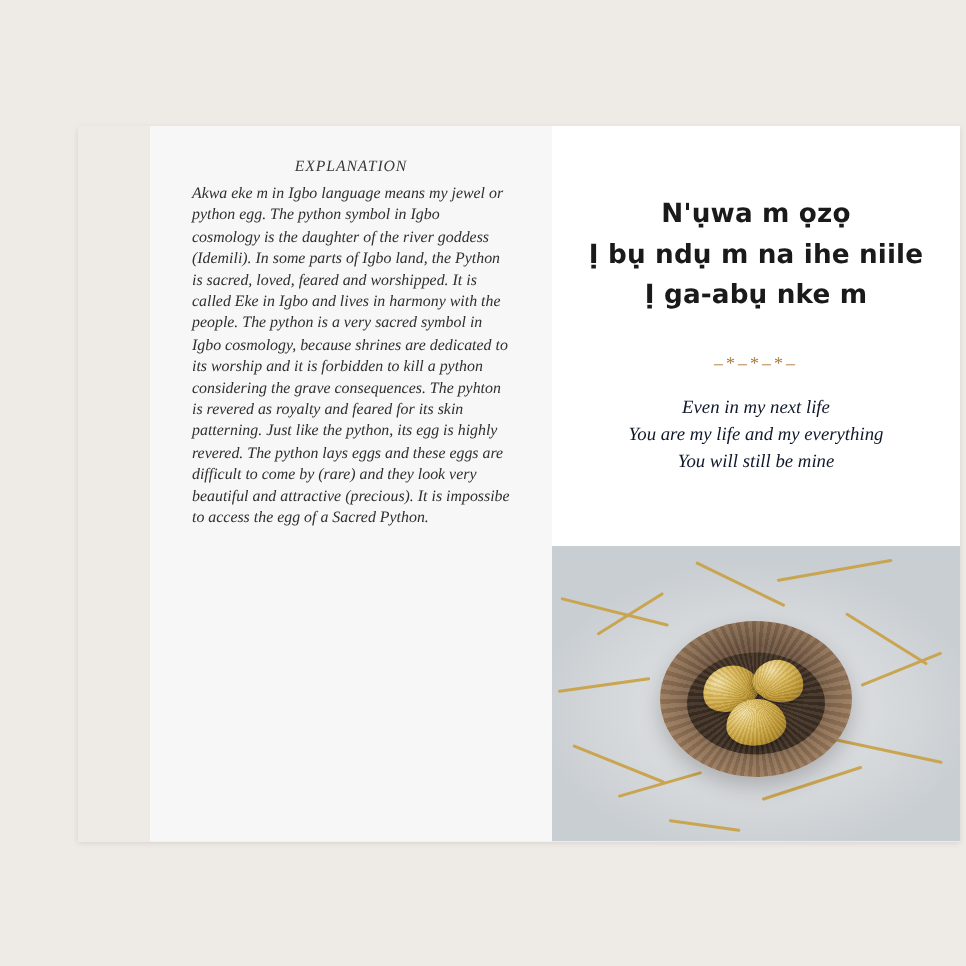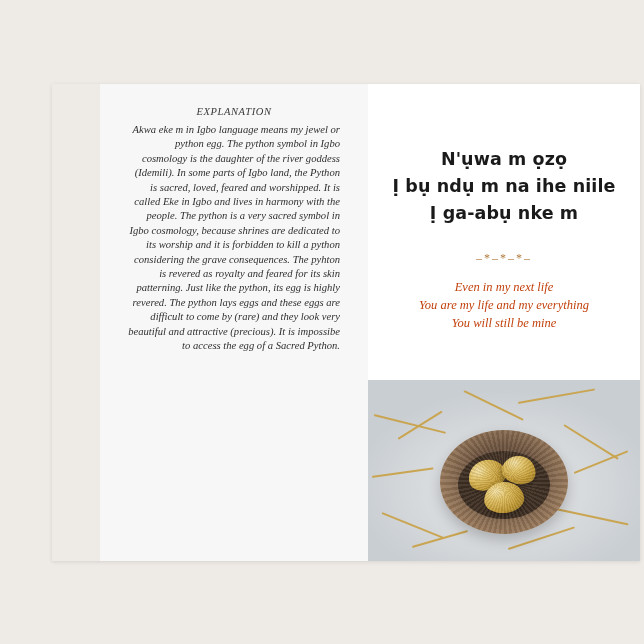--- a/index.html
+++ b/index.html
@@ -49,39 +49,38 @@
     color: #3a3a3a;
     text-align: center;
     margin: 0 0 6px 0;
   }
   #explanation-body {
     font-family: "Liberation Serif", serif;
     font-style: italic;
     font-size: 10.6px;
     line-height: 14.4px;
     color: #2f2f2f;
-    text-align: right;
+    text-align: left;
     margin: 0;
     padding: 0 4px;
   }
 
   
   #right-panel {
     position: relative;
     width: 272px;
     height: 477px;
     background: #ffffff;
     box-sizing: border-box;
     overflow: hidden;
   }
   #right-top {
     box-sizing: border-box;
     height: 280px;
     padding: 28px 18px 0 18px;
-    margin-top: 16px;
   }
   #headline {
     font-family: "DejaVu Sans", sans-serif;
     font-weight: bold;
     font-size: 17.5px;
     line-height: 27px;
     color: #1a1a1a;
     text-align: center;
     margin: 18px 0 0 0;
     letter-spacing: 0.1px;
@@ -93,21 +92,21 @@
     font-size: 12px;
     letter-spacing: 2px;
     text-align: center;
     margin: 24px 0 12px 0;
   }
   #subtext {
     font-family: "Liberation Serif", serif;
     font-style: italic;
     font-size: 12.5px;
     line-height: 18px;
-    color: #c2410c;
+    color: #0f172a;
     text-align: center;
     margin: 0;
   }
   #subtext .line { display: block; }
 
   
   #photo {
     position: relative;
     width: 272px;
     height: 197px;

